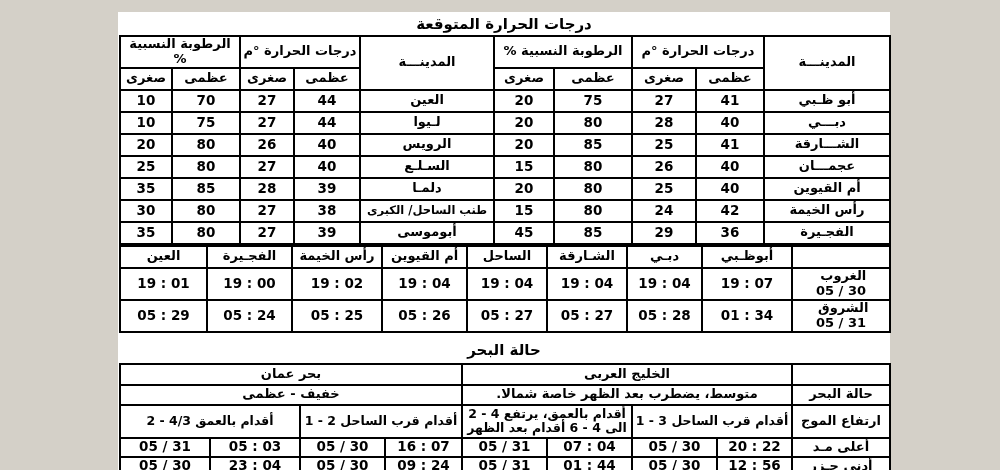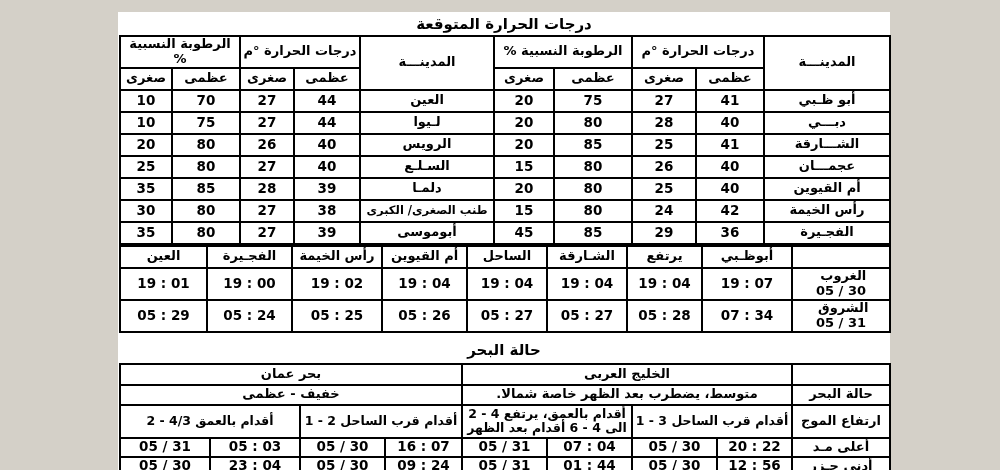--- a/index.html
+++ b/index.html
@@ -141,21 +141,21 @@
         <td class="num">28</td>
         <td class="num">85</td>
         <td class="num">35</td>
       </tr>
       <tr>
         <td>رأس الخيمة</td>
         <td class="num">42</td>
         <td class="num">24</td>
         <td class="num">80</td>
         <td class="num">15</td>
-        <td style="font-size:11.5px">طنب الصغرى/ الكبرى</td>
+        <td style="font-size:11.5px">طنب الساحل/ الكبرى</td>
         <td class="num">38</td>
         <td class="num">27</td>
         <td class="num">80</td>
         <td class="num">30</td>
       </tr>
       <tr>
         <td>الفجـيرة</td>
         <td class="num">36</td>
         <td class="num">29</td>
         <td class="num">85</td>
@@ -179,21 +179,21 @@
           <col style="width:80px">
         <col style="width:85px">
           <col style="width:90px">
           <col style="width:85px">
           <col style="width:87px">
       </colgroup>
       <tbody>
           <tr>
         <th></th>
         <th>أبوظـبي</th>
-        <th>يرتفع</th>
+        <th>دبـي</th>
         <th>الشـارقة</th>
         <th>الساحل</th>
         <th>أم القيوين</th>
         <th>رأس الخيمة</th>
         <th>الفجـيرة</th>
         <th>العين</th>
       </tr>
       <tr>
         <td>
           <span>الغروب</span>&nbsp;
@@ -206,21 +206,21 @@
         <td class="n num">19 : 04</td>
         <td class="n num">19 : 02</td>
         <td class="n num">19 : 00</td>
         <td class="n num">19 : 01</td>
       </tr>
       <tr>
         <td>
           <span>الشروق</span>&nbsp;
           <span class="n-inline">05 / 31</span>
         </td>
-        <td class="n num">07 : 34</td>
+        <td class="n num">01 : 34</td>
         <td class="n num">05 : 28</td>
         <td class="n num">05 : 27</td>
         <td class="n num">05 : 27</td>
         <td class="n num">05 : 26</td>
         <td class="n num">05 : 25</td>
         <td class="n num">05 : 24</td>
         <td class="n num">05 : 29</td>
       </tr>
     </tbody>
       </table>

